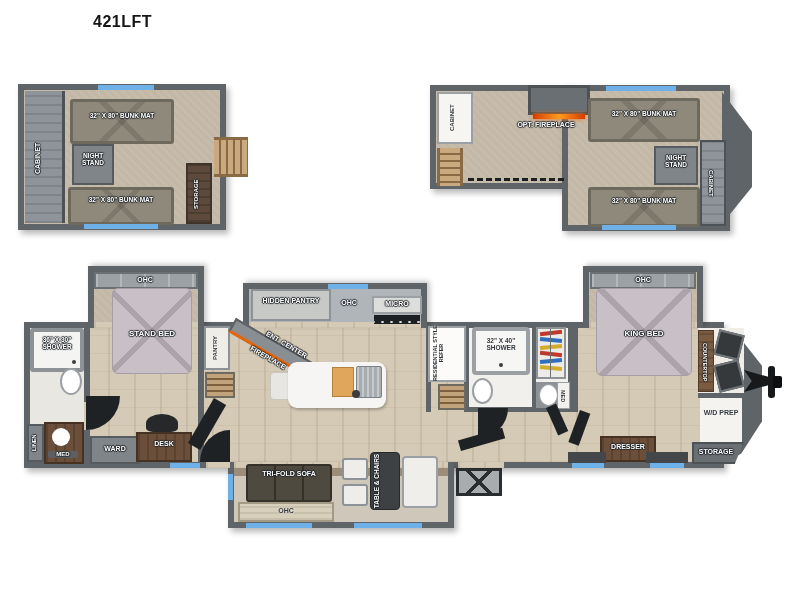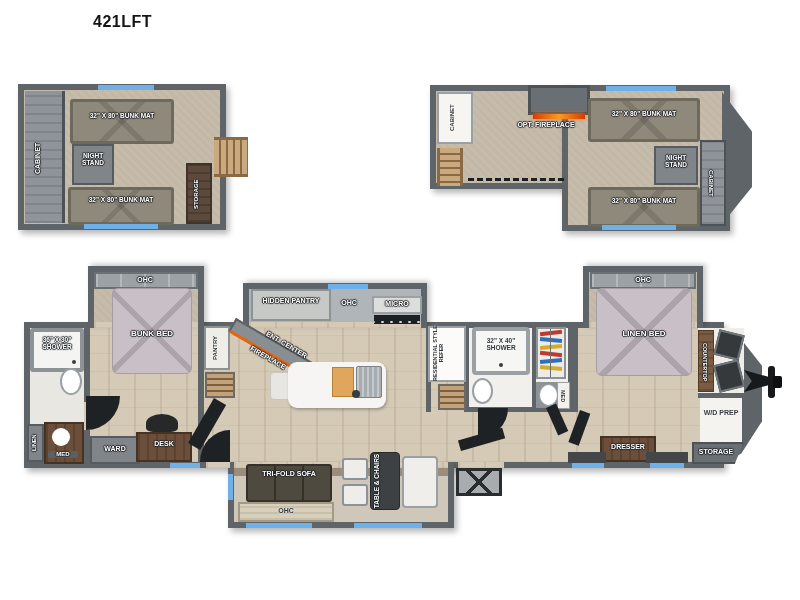--- a/index.html
+++ b/index.html
@@ -113,21 +113,21 @@
   <div class="L Lv" style="left:31px;top:428px;height:30px;font-size:5.5px;">LINEN</div>
   <div class="abs woodgrain" style="left:44px;top:422px;width:40px;height:42px;"></div>
   <div class="abs" style="left:52px;top:428px;width:18px;height:18px;background:#fff;border-radius:50%;"></div>
   <div class="L pill" style="left:48px;top:451px;width:26px;font-size:6px;">MED</div>
 
   <div class="abs ohc" style="left:94px;top:272px;width:104px;height:17px;"></div>
   <div class="L" style="left:120px;top:276px;width:50px;font-size:7px;">OHC</div>
   <div class="abs" style="left:115px;top:291px;width:35px;height:11px;background:#dcd7da;border-radius:3px;"></div>
   <div class="abs" style="left:154px;top:291px;width:35px;height:11px;background:#dcd7da;border-radius:3px;"></div>
   <div class="abs bed" style="left:112px;top:288px;width:80px;height:86px;"></div>
-  <div class="L" style="left:116px;top:330px;width:72px;font-size:8px;">BUNK BED</div>
+  <div class="L" style="left:116px;top:330px;width:72px;font-size:8px;">STAND BED</div>
   <div class="abs graycab" style="left:90px;top:436px;width:50px;height:28px;"></div>
   <div class="L" style="left:94px;top:445px;width:42px;font-size:7px;">WARD</div>
   <div class="abs" style="left:146px;top:414px;width:32px;height:18px;background:#26282a;border-radius:50% 50% 22% 22%;"></div>
   <div class="abs woodgrain" style="left:136px;top:432px;width:56px;height:30px;"></div>
   <div class="L" style="left:140px;top:440px;width:48px;font-size:7px;">DESK</div>
   <div class="abs dark" style="left:86px;top:396px;width:34px;height:34px;border-radius:0 0 100% 0;"></div>
   <div class="abs winblue" style="left:170px;top:463px;width:30px;height:5px;"></div>
 
   <div class="abs" style="left:204px;top:326px;width:26px;height:44px;background:#efede8;border:2px solid #8d9296;"></div>
   <div class="L Ld Lv" style="left:212px;top:330px;height:36px;font-size:6px;">PANTRY</div>
@@ -179,21 +179,21 @@
 
   <div class="abs dark" style="left:461px;top:440px;width:46px;height:11px;transform:rotate(-16deg);transform-origin:bottom left;"></div>
   <div class="abs" style="left:456px;top:468px;width:46px;height:28px;background:#a9acae;border:3px solid #2a2d30;
               background-image:linear-gradient(45deg,transparent 46%,#2a2d30 46% 54%,transparent 54%),linear-gradient(-45deg,transparent 46%,#2a2d30 46% 54%,transparent 54%);"></div>
 
   <div class="abs ohc" style="left:590px;top:272px;width:106px;height:17px;"></div>
   <div class="L" style="left:618px;top:276px;width:50px;font-size:7px;">OHC</div>
   <div class="abs" style="left:601px;top:291px;width:40px;height:11px;background:#dcd7da;border-radius:3px;"></div>
   <div class="abs" style="left:646px;top:291px;width:40px;height:11px;background:#dcd7da;border-radius:3px;"></div>
   <div class="abs bed" style="left:596px;top:288px;width:96px;height:88px;"></div>
-  <div class="L" style="left:604px;top:330px;width:80px;font-size:8px;">LINEN BED</div>
+  <div class="L" style="left:604px;top:330px;width:80px;font-size:8px;">KING BED</div>
   <div class="abs woodgrain" style="left:600px;top:436px;width:56px;height:26px;"></div>
   <div class="L" style="left:602px;top:443px;width:52px;font-size:7px;">DRESSER</div>
   <div class="abs" style="left:568px;top:452px;width:38px;height:11px;background:#43474a;"></div>
   <div class="abs" style="left:646px;top:452px;width:42px;height:11px;background:#43474a;"></div>
   <div class="abs winblue" style="left:572px;top:463px;width:32px;height:5px;"></div>
   <div class="abs winblue" style="left:650px;top:463px;width:34px;height:5px;"></div>
 
   <div class="abs" style="left:698px;top:328px;width:46px;height:66px;background:#efede8;"></div>
   <div class="abs" style="left:698px;top:330px;width:16px;height:62px;background:#7a5c42;background-image:repeating-linear-gradient(0deg,rgba(0,0,0,.15) 0 2px,transparent 2px 8px);border:1px solid #503a28;"></div>
   <div class="L Lvd" style="left:702px;top:335px;height:54px;font-size:5.5px;">COUNTERTOP</div>

